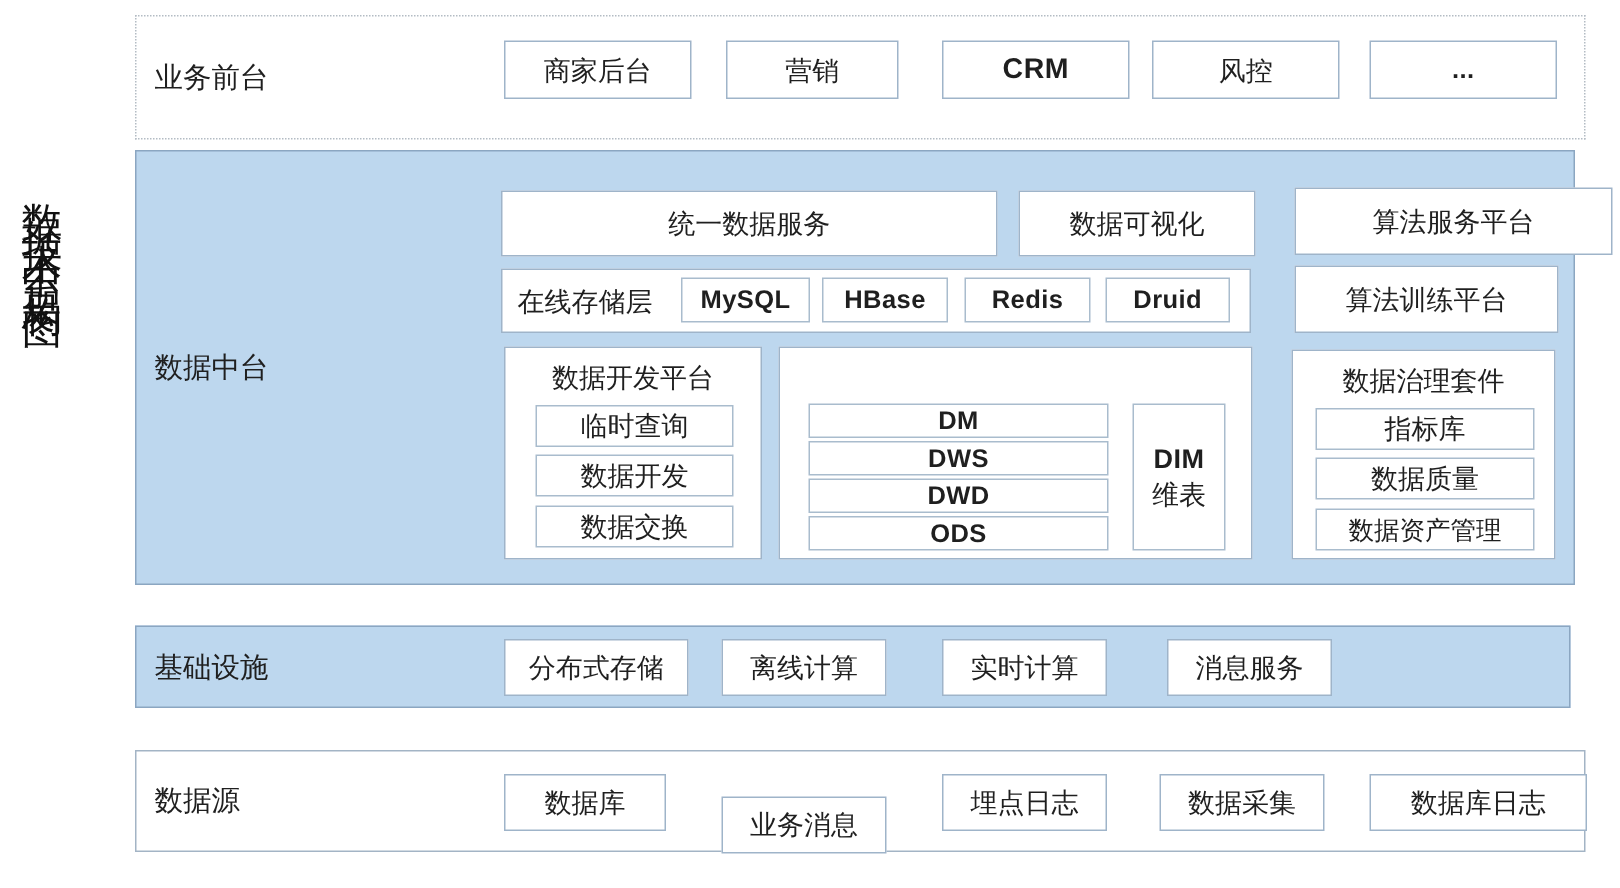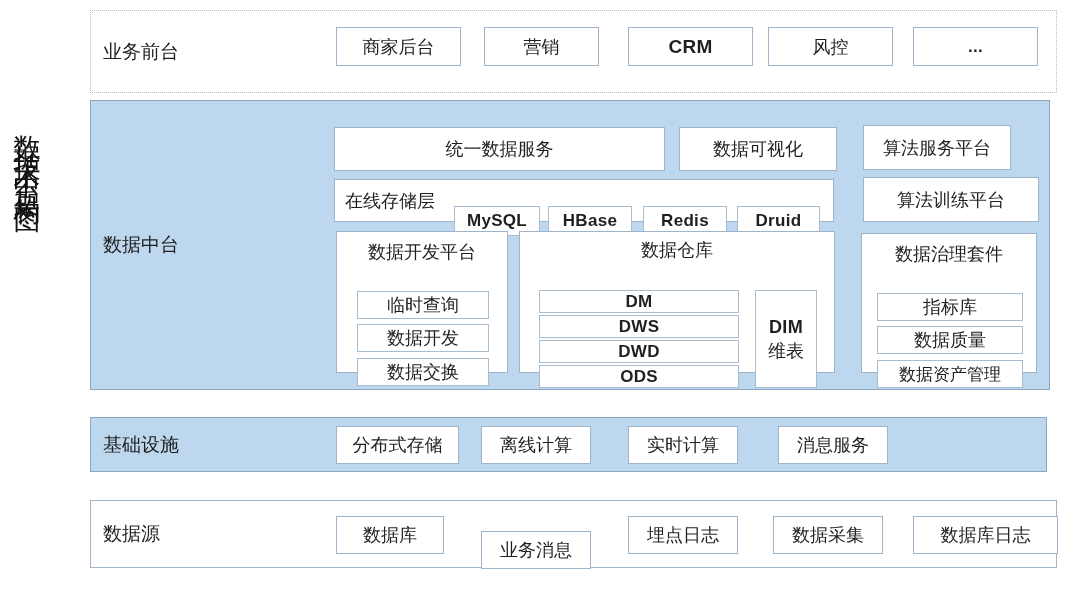--- a/index.html
+++ b/index.html
@@ -20,21 +20,21 @@
   .layer.plain  { background:#ffffff; border:1px solid #a3b4c5; }
   .layer-label {
     position:absolute; left:12px; top:50%; transform:translateY(-50%);
     font-size:19px; white-space:nowrap;
   }
   .box {
     position:absolute; background:#ffffff; border:1.5px solid #9fb4c9;
     display:flex; align-items:center; justify-content:center;
     font-size:18px; box-sizing:border-box; white-space:nowrap;
   }
-  .box.thin { border-width:1px; border-color:#a9bccd;margin-top:21px; }
+  .box.thin { border-width:1px; border-color:#a9bccd; }
   .en { font-weight:bold; font-size:17px; letter-spacing:0.3px; }
   .panel-title {
     position:absolute; left:0; right:0; text-align:center;
     font-size:18px; white-space:nowrap;
   }
   .dim-col { display:flex; flex-direction:column; align-items:center; line-height:1.35; }
   .dim-col .en { font-size:18px; }
 </style>
 </head>
 <body>
@@ -50,40 +50,39 @@
     <div class="box en" style="left:537px; top:16px; width:125px; height:39px; font-size:19px;">CRM</div>
     <div class="box" style="left:677px; top:16px; width:125px; height:39px;">风控</div>
     <div class="box en" style="left:822px; top:16px; width:125px; height:39px;">...</div>
   </div>
 
   <div class="layer blue" style="top:100px; width:960px; height:290px;">
     <span class="layer-label">数据中台</span>
 
     <div class="box" style="left:588px; top:26px; width:158px; height:44px;">数据可视化</div>
     <div class="box" style="left:243px; top:26px; width:331px; height:44px;">统一数据服务</div>
-    <div class="box" style="left:772px; top:24px; width:148px; height:45px;">算法服务平台</div>
+    <div class="box" style="left:772px; top:24px; width:212px; height:45px;">算法服务平台</div>
 
     <div class="box" style="left:243px; top:78px; width:500px; height:43px; justify-content:flex-start;">
       <span style="margin-left:10px; font-size:18px;">在线存储层</span>
       <div class="box thin en" style="left:119px; top:5px; width:86px; height:30px;">MySQL</div>
       <div class="box thin en" style="left:213px; top:5px; width:84px; height:30px;">HBase</div>
       <div class="box thin en" style="left:308px; top:5px; width:84px; height:30px;">Redis</div>
       <div class="box thin en" style="left:402px; top:5px; width:83px; height:30px;">Druid</div>
     </div>
     <div class="box" style="left:772px; top:76px; width:176px; height:45px;">算法训练平台</div>
 
     <div class="box" style="left:245px; top:130px; width:172px; height:142px;">
       <span class="panel-title" style="top:8px;">数据开发平台</span>
       <div class="box thin" style="left:20px; top:38px; width:132px; height:28px;">临时查询</div>
       <div class="box thin" style="left:20px; top:71px; width:132px; height:28px;">数据开发</div>
       <div class="box thin" style="left:20px; top:105px; width:132px; height:28px;">数据交换</div>
     </div>
 
     <div class="box" style="left:428px; top:130px; width:316px; height:142px;">
-      <span class="panel-title" style="top:6px;">数据仓库</span>
       <div class="box thin en" style="left:19px; top:37px; width:200px; height:23px;">DM</div>
       <div class="box thin en" style="left:19px; top:62px; width:200px; height:23px;">DWS</div>
       <div class="box thin en" style="left:19px; top:87px; width:200px; height:23px;">DWD</div>
       <div class="box thin en" style="left:19px; top:112px; width:200px; height:23px;">ODS</div>
       <div class="box thin" style="left:235px; top:37px; width:62px; height:98px;">
         <div class="dim-col">
           <span class="en">DIM</span>
           <span>维表</span>
         </div>
       </div>

